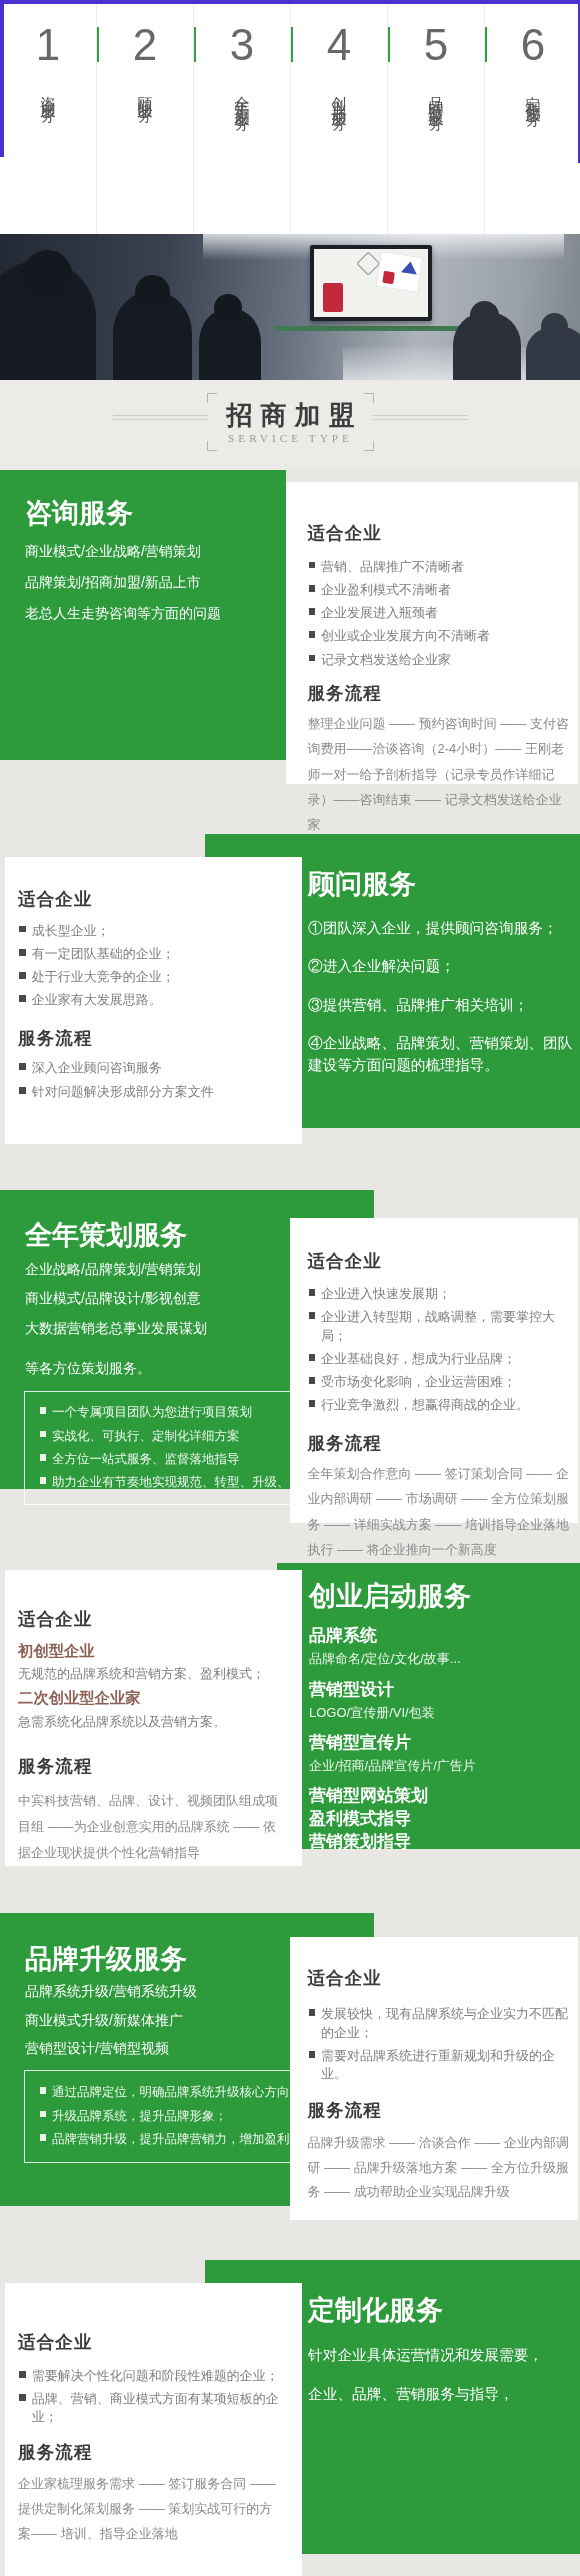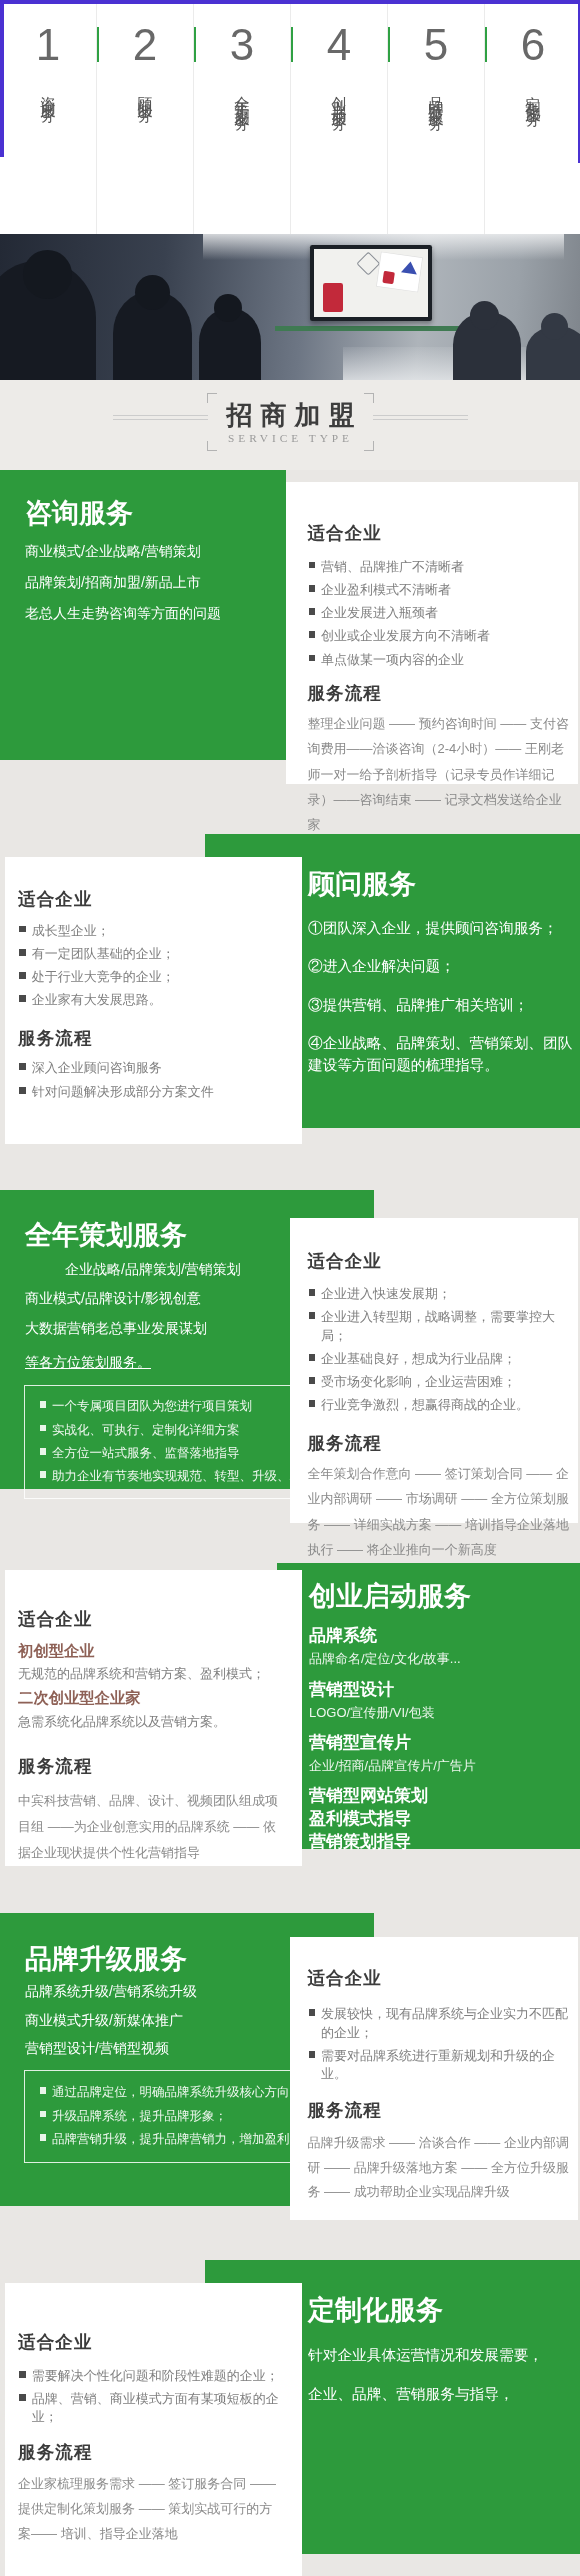--- a/index.html
+++ b/index.html
@@ -170,21 +170,21 @@
         <li class="bli">
             <span class="sq"></span>
             <span class="bli-t">企业发展进入瓶颈者</span>
           </li>
         <li class="bli">
             <span class="sq"></span>
             <span class="bli-t">创业或企业发展方向不清晰者</span>
           </li>
         <li class="bli">
             <span class="sq"></span>
-            <span class="bli-t">单点做某一项内容的企业</span>
+            <span class="bli-t">记录文档发送给企业家</span>
           </li>
       </ul>
       <div class="w-title" style="margin-top:14.7px;">服务流程</div>
       <div class="w-flow" style="width:266px;margin-top:9px;">整理企业问题 —— 预约咨询时间 —— 支付咨询费用——洽谈咨询（2-4小时）—— 王刚老师一对一给予剖析指导（记录专员作详细记录）——咨询结束 —— 记录文档发送给企业家</div>
     </div>
   </section>
 
   <section class="sec" style="height:310px;margin-bottom:46px;">
     <div class="gbox" style="left:205px;top:0;width:375px;height:294px;padding:36px 0 0 103px;">
       <div class="g-title">顾问服务</div>
@@ -223,24 +223,24 @@
             <span class="sq"></span>
             <span class="bli-t">针对问题解决形成部分方案文件</span>
           </li>
       </ul>
     </div>
   </section>
 
   <section class="sec" style="height:333px;margin-bottom:40px;">
     <div class="gbox" style="left:0;top:0;width:374px;height:299px;padding:31px 0 0 25px;">
       <div class="g-title">全年策划服务</div>
-      <div class="g-sub" style="margin-top:12.5px;margin-left:40px;">企业战略/品牌策划/营销策划</div>
+      <div class="g-sub" style="margin-top:12.5px;">企业战略/品牌策划/营销策划</div>
       <div class="g-sub" style="margin-top:14px;">商业模式/品牌设计/影视创意</div>
       <div class="g-sub" style="margin-top:14px;">大数据营销老总事业发展谋划</div>
-      <div class="g-sub" style="margin-top:19px;text-decoration:underline;">等各方位策划服务。</div>
+      <div class="g-sub" style="margin-top:25px;">等各方位策划服务。</div>
       <div class="g-frame" style="width:326px;margin-top:14.7px;margin-left:-1.1px;padding:11.3px 0 8px 13.6px;">
         <ul class="blist">
           <li class="bli">
               <span class="sq sqg"></span>
               <span class="bli-tg">一个专属项目团队为您进行项目策划</span>
             </li>
           <li class="bli">
               <span class="sq sqg"></span>
               <span class="bli-tg">实战化、可执行、定制化详细方案</span>
             </li>

